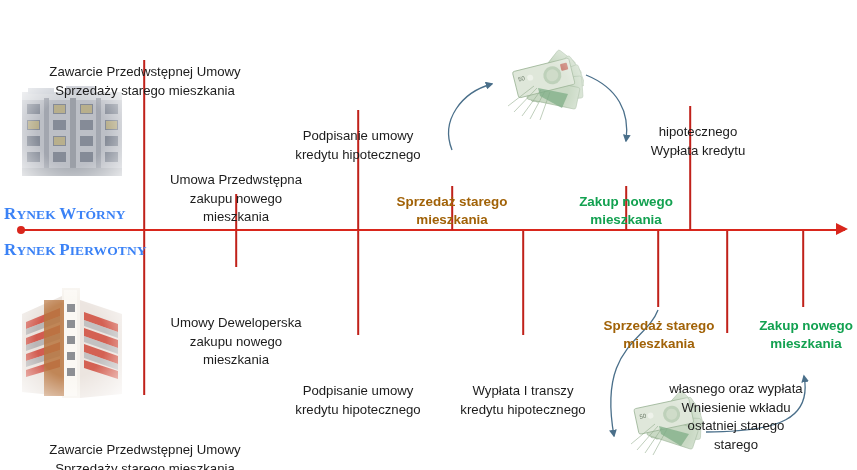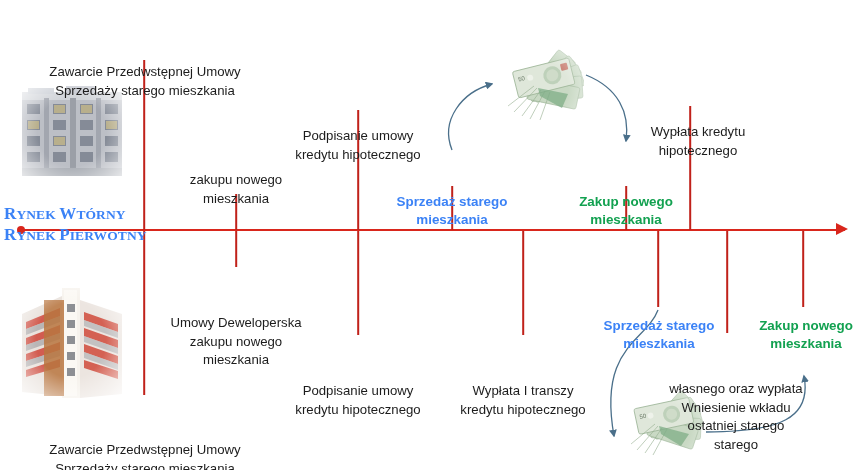--- a/index.html
+++ b/index.html
@@ -54,34 +54,34 @@
     left: 4px;
     font-weight: bold;
     color: #3b82f6;
     letter-spacing: .1px;
     white-space: nowrap;
     font-family: "Liberation Serif", serif;
   }
   .market-label .cap  { font-size: 17px; }
   .market-label .rest { font-size: 13.5px; }
   #market-secondary { top: 204px; }
-  #market-primary   { top: 225px; }
+  #market-primary   { top: 240px; }
 
   
   .caption {
     position: absolute;
     text-align: center;
     color: #1c1c1c;
     font-size: 13.2px;
     line-height: 1.42;
     white-space: nowrap;
     margin-top: 45px;
   }
   .caption.red {
-    color: #3b82f6;
+    color: #a16207;
     font-weight: bold;
     font-size: 13.4px;
     line-height: 1.35;
   }
   .caption.green {
     color: #0f9d58;
     color: #12a150;
     font-weight: bold;
     font-size: 13.4px;
     line-height: 1.35;
@@ -333,42 +333,43 @@
   <div class="market-label" id="market-primary">
     <span class="cap">R</span><span class="rest">YNEK </span><span class="cap">P</span><span class="rest">IERWOTNY</span>
   </div>
 
   <div class="caption" style="left:24px; top:18px; width:242px;">
     <div>Zawarcie Przedwstępnej Umowy</div>
     <div>Sprzedaży starego mieszkania</div>
   </div>
 
   <div class="caption" style="left:152px; top:126px; width:168px;">
+    <div>Umowa Przedwstępna</div>
     <div>zakupu nowego</div>
     <div>mieszkania</div>
   </div>
 
   <div class="caption" style="left:272px; top:82px; width:172px;">
     <div>Podpisanie umowy</div>
     <div>kredytu hipotecznego</div>
   </div>
 
   <div class="caption red" style="left:380px; top:148px; width:144px;">
     <div>Sprzedaż starego</div>
     <div>mieszkania</div>
   </div>
 
   <div class="caption green" style="left:562px; top:148px; width:128px;">
     <div>Zakup nowego</div>
     <div>mieszkania</div>
   </div>
 
   <div class="caption" style="left:624px; top:78px; width:148px;">
+    <div>hipotecznego</div>
     <div>Wypłata kredytu</div>
-    <div>hipotecznego</div>
   </div>
 
   <div class="caption" style="left:24px; top:396px; width:242px;">
     <div>Zawarcie Przedwstępnej Umowy</div>
     <div>Sprzedaży starego mieszkania</div>
   </div>
 
   <div class="caption" style="left:154px; top:269px; width:164px;">
     <div>Umowy Deweloperska</div>
     <div>zakupu nowego</div>

